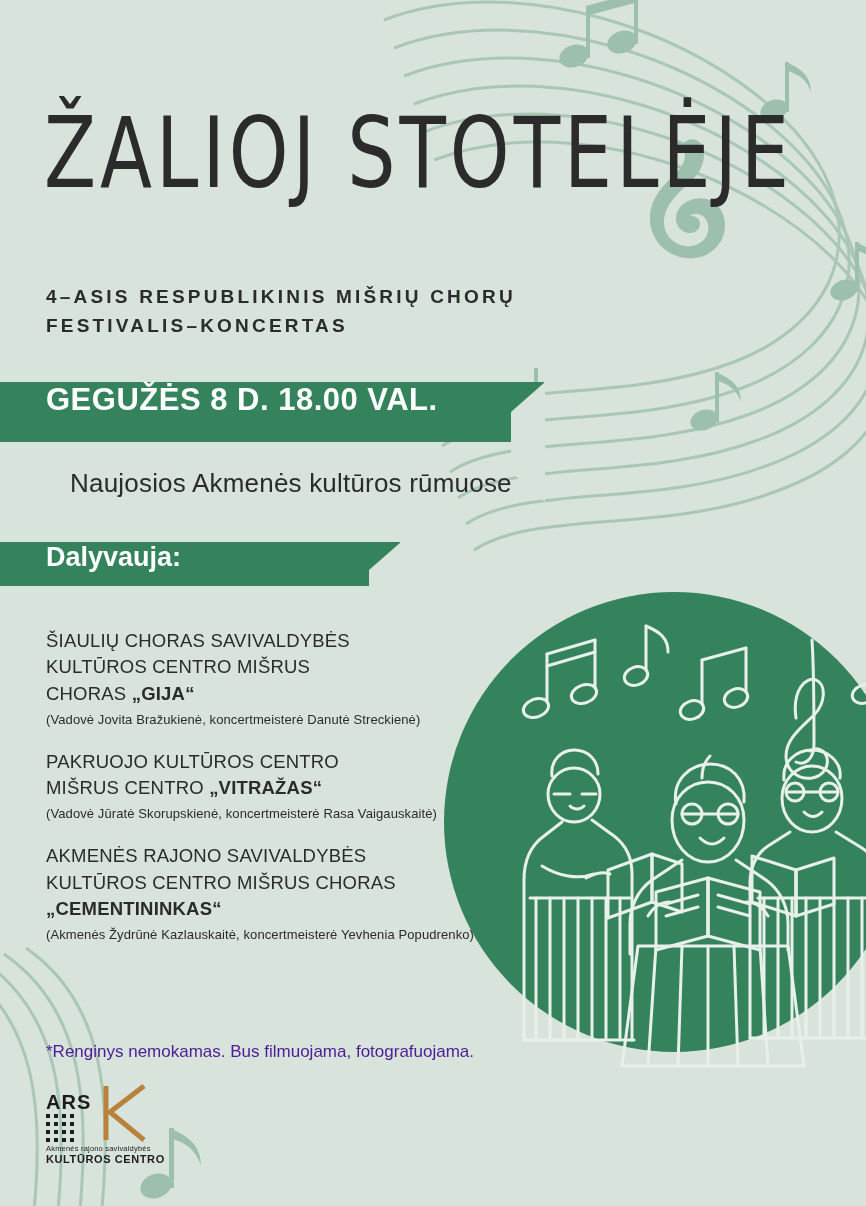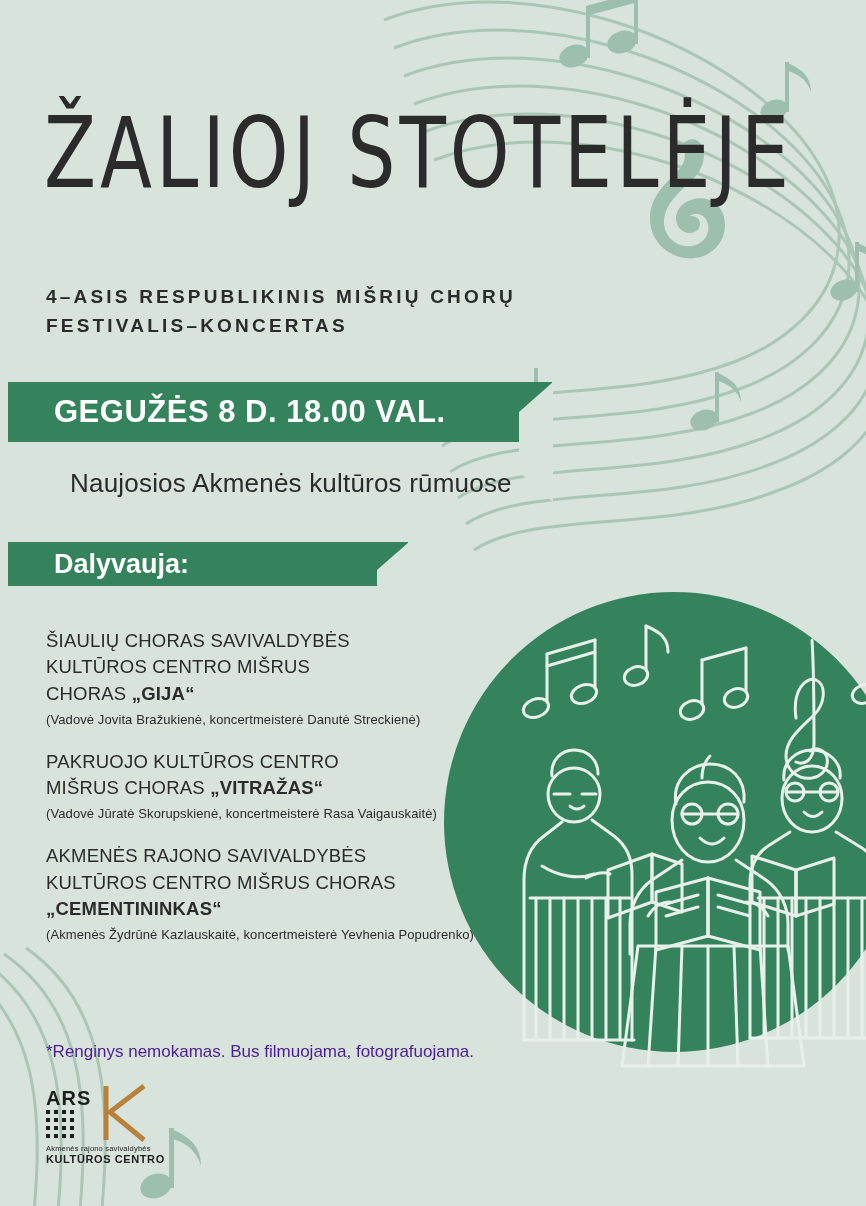--- a/index.html
+++ b/index.html
@@ -68,23 +68,22 @@
     color: #2b2b2b;
   }
 
   
   .ribbon {
     position: absolute;
     left: 0;
     background: #35835c;
     color: #ffffff;
     display: flex;
-    align-items: center;
+    align-items: flex-start;
     box-sizing: border-box;
-    margin-left: 8px;
   }
   .ribbon .notch {
     position: absolute;
     right: -1px;
     top: 0;
     width: 0;
     height: 100%;
     border-style: solid;
   }
   #date-ribbon {
@@ -194,21 +193,21 @@
     letter-spacing: 0.2px;
   }
   .logo-sub2 {
     font-size: 11px;
     font-weight: bold;
     color: #1c1c1c;
     letter-spacing: 0.6px;
   }
   .logo-row {
     display: flex;
-    align-items: center;
+    align-items: flex-end;
     gap: 4px;
   }
   .logo-left {
     display: flex;
     flex-direction: column;
   }
   .logo-dots {
     width: 46px;
     height: 30px;
   }
@@ -392,21 +391,21 @@
         <span>ŠIAULIŲ CHORAS SAVIVALDYBĖS</span><br>
         <span>KULTŪROS CENTRO MIŠRUS</span><br>
         <span>CHORAS </span><b>„GIJA“</b>
       </div>
       <div class="choir-lead">(Vadovė Jovita Bražukienė, koncertmeisterė Danutė Streckienė)</div>
     </div>
 
     <div class="choir">
       <div class="choir-name">
         <span>PAKRUOJO KULTŪROS CENTRO</span><br>
-        <span>MIŠRUS CHORAS </span><b>„VITRAŽAS“</b>
+        <span>MIŠRUS CENTRO </span><b>„VITRAŽAS“</b>
       </div>
       <div class="choir-lead">(Vadovė Jūratė Skorupskienė, koncertmeisterė Rasa Vaigauskaitė)</div>
     </div>
 
     <div class="choir">
       <div class="choir-name">
         <span>AKMENĖS RAJONO SAVIVALDYBĖS</span><br>
         <span>KULTŪROS CENTRO MIŠRUS CHORAS</span><br>
         <b>„CEMENTININKAS“</b>
       </div>

